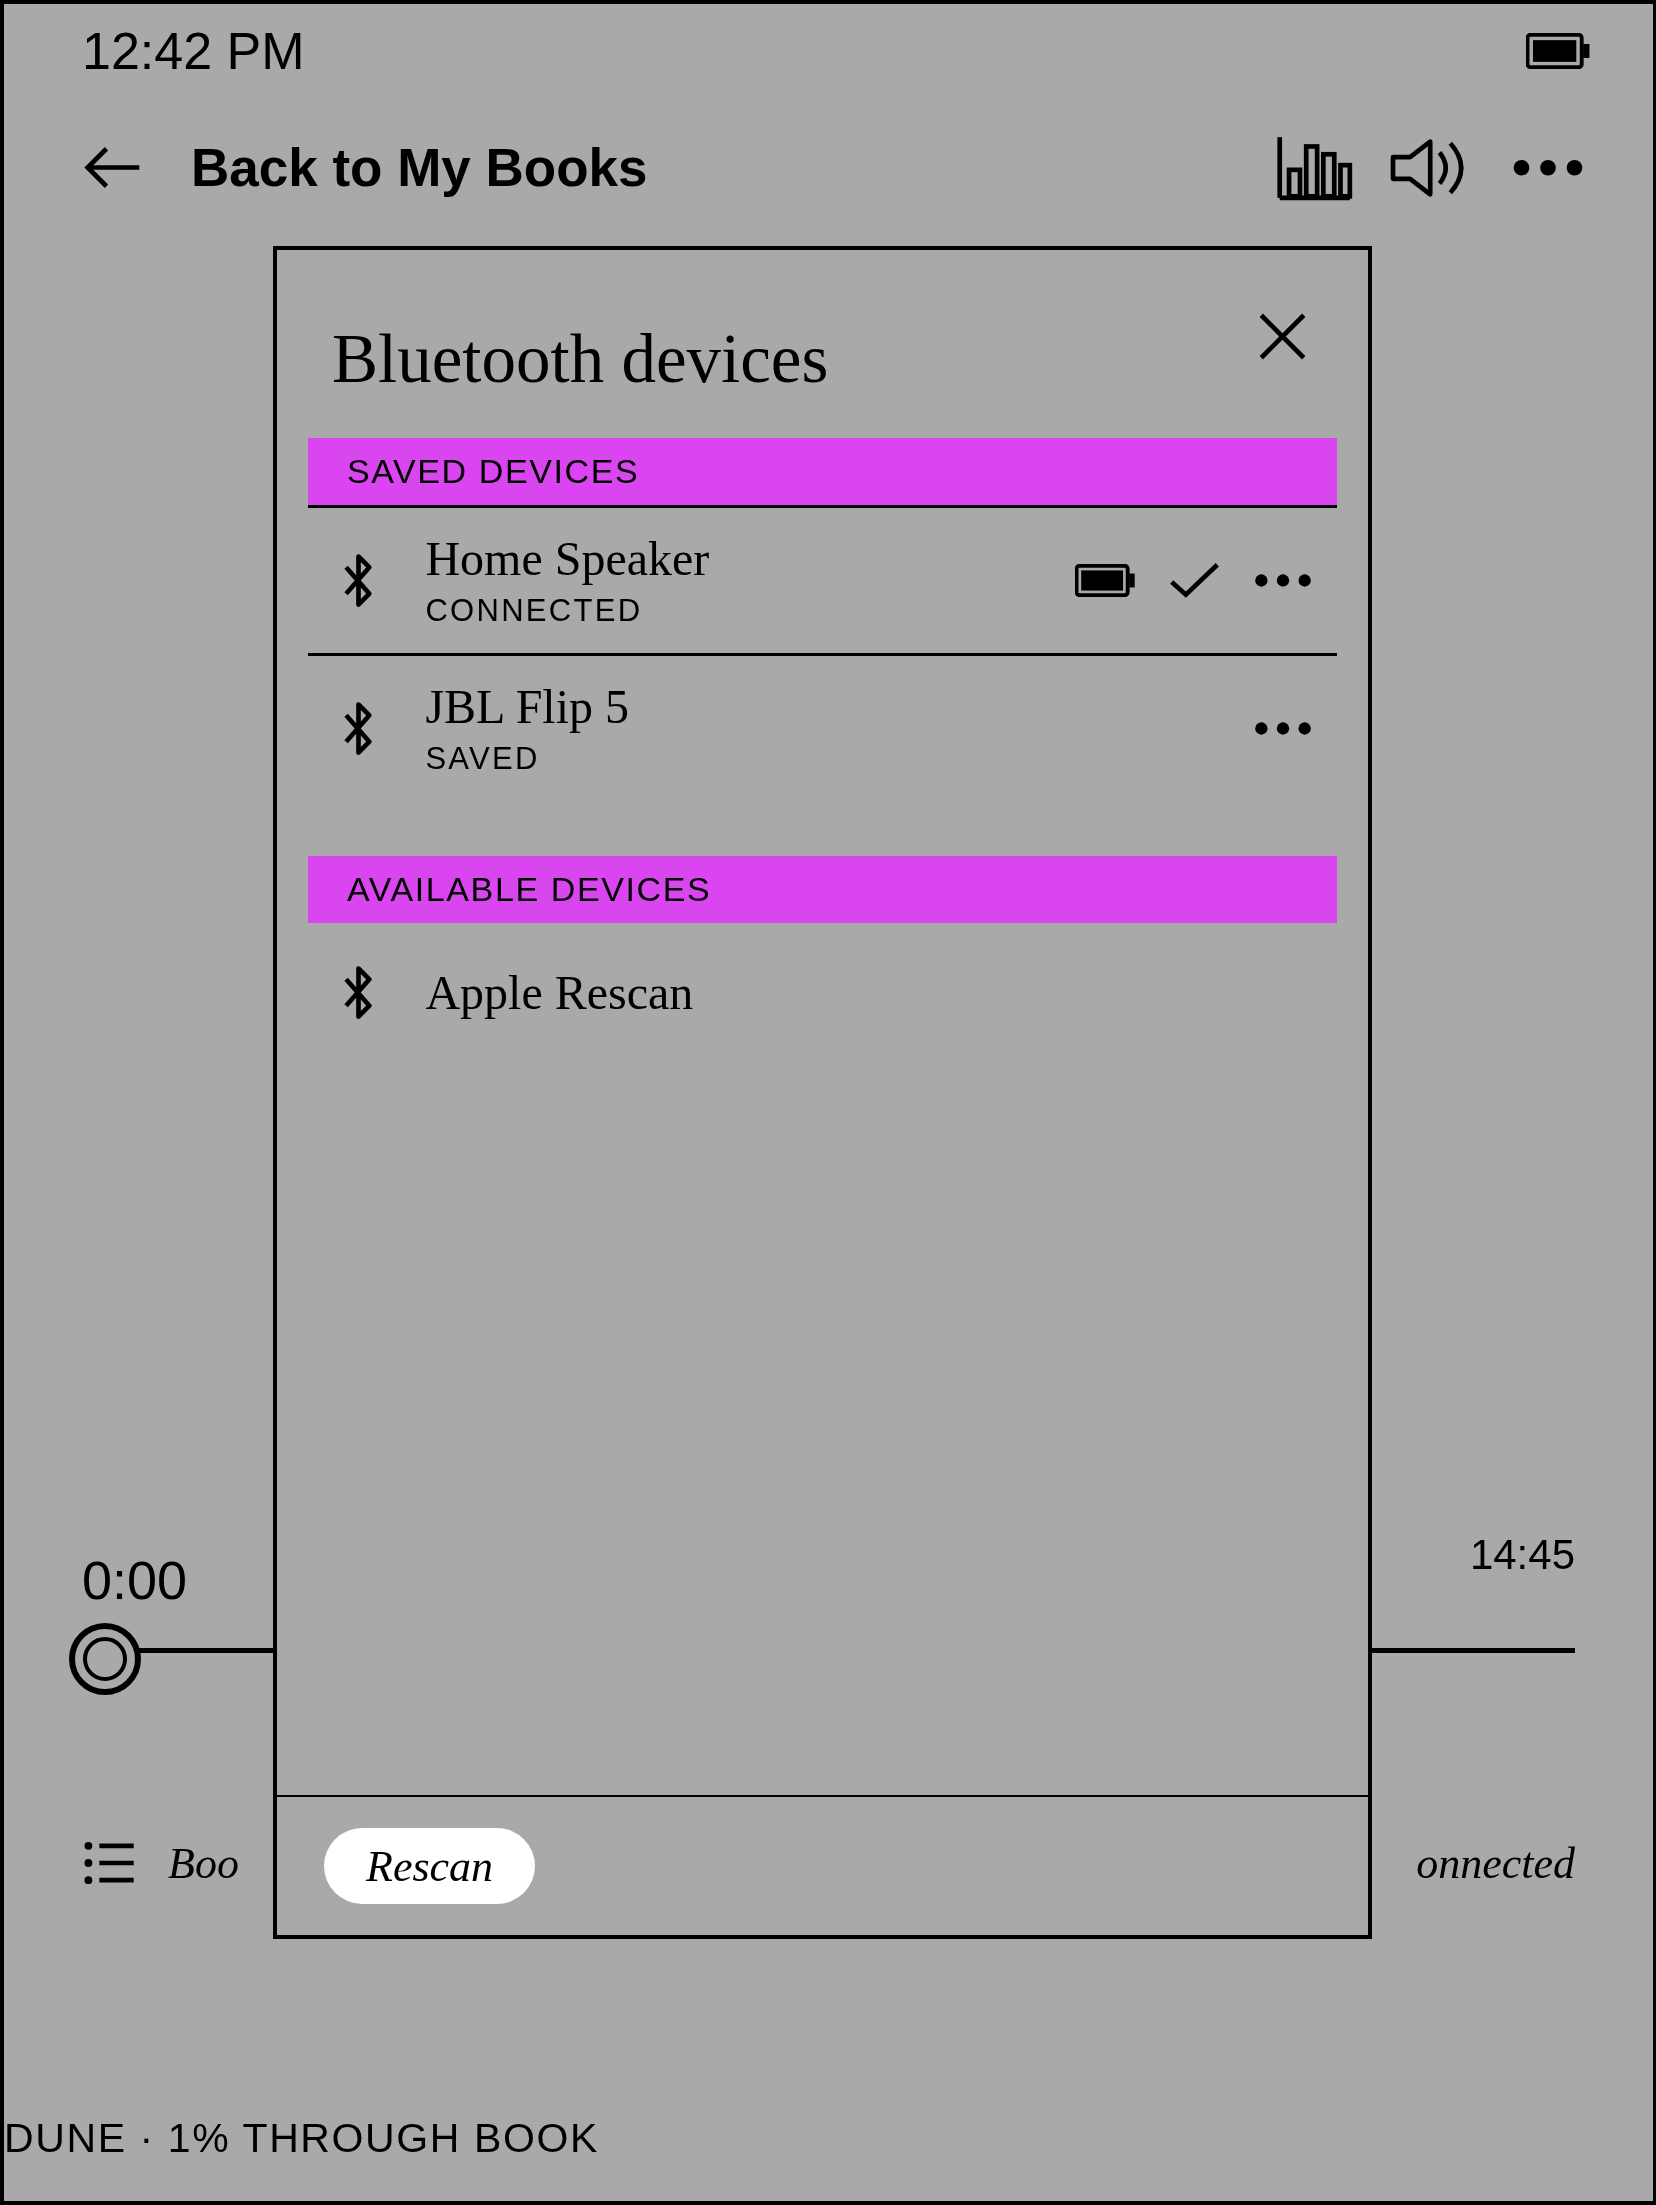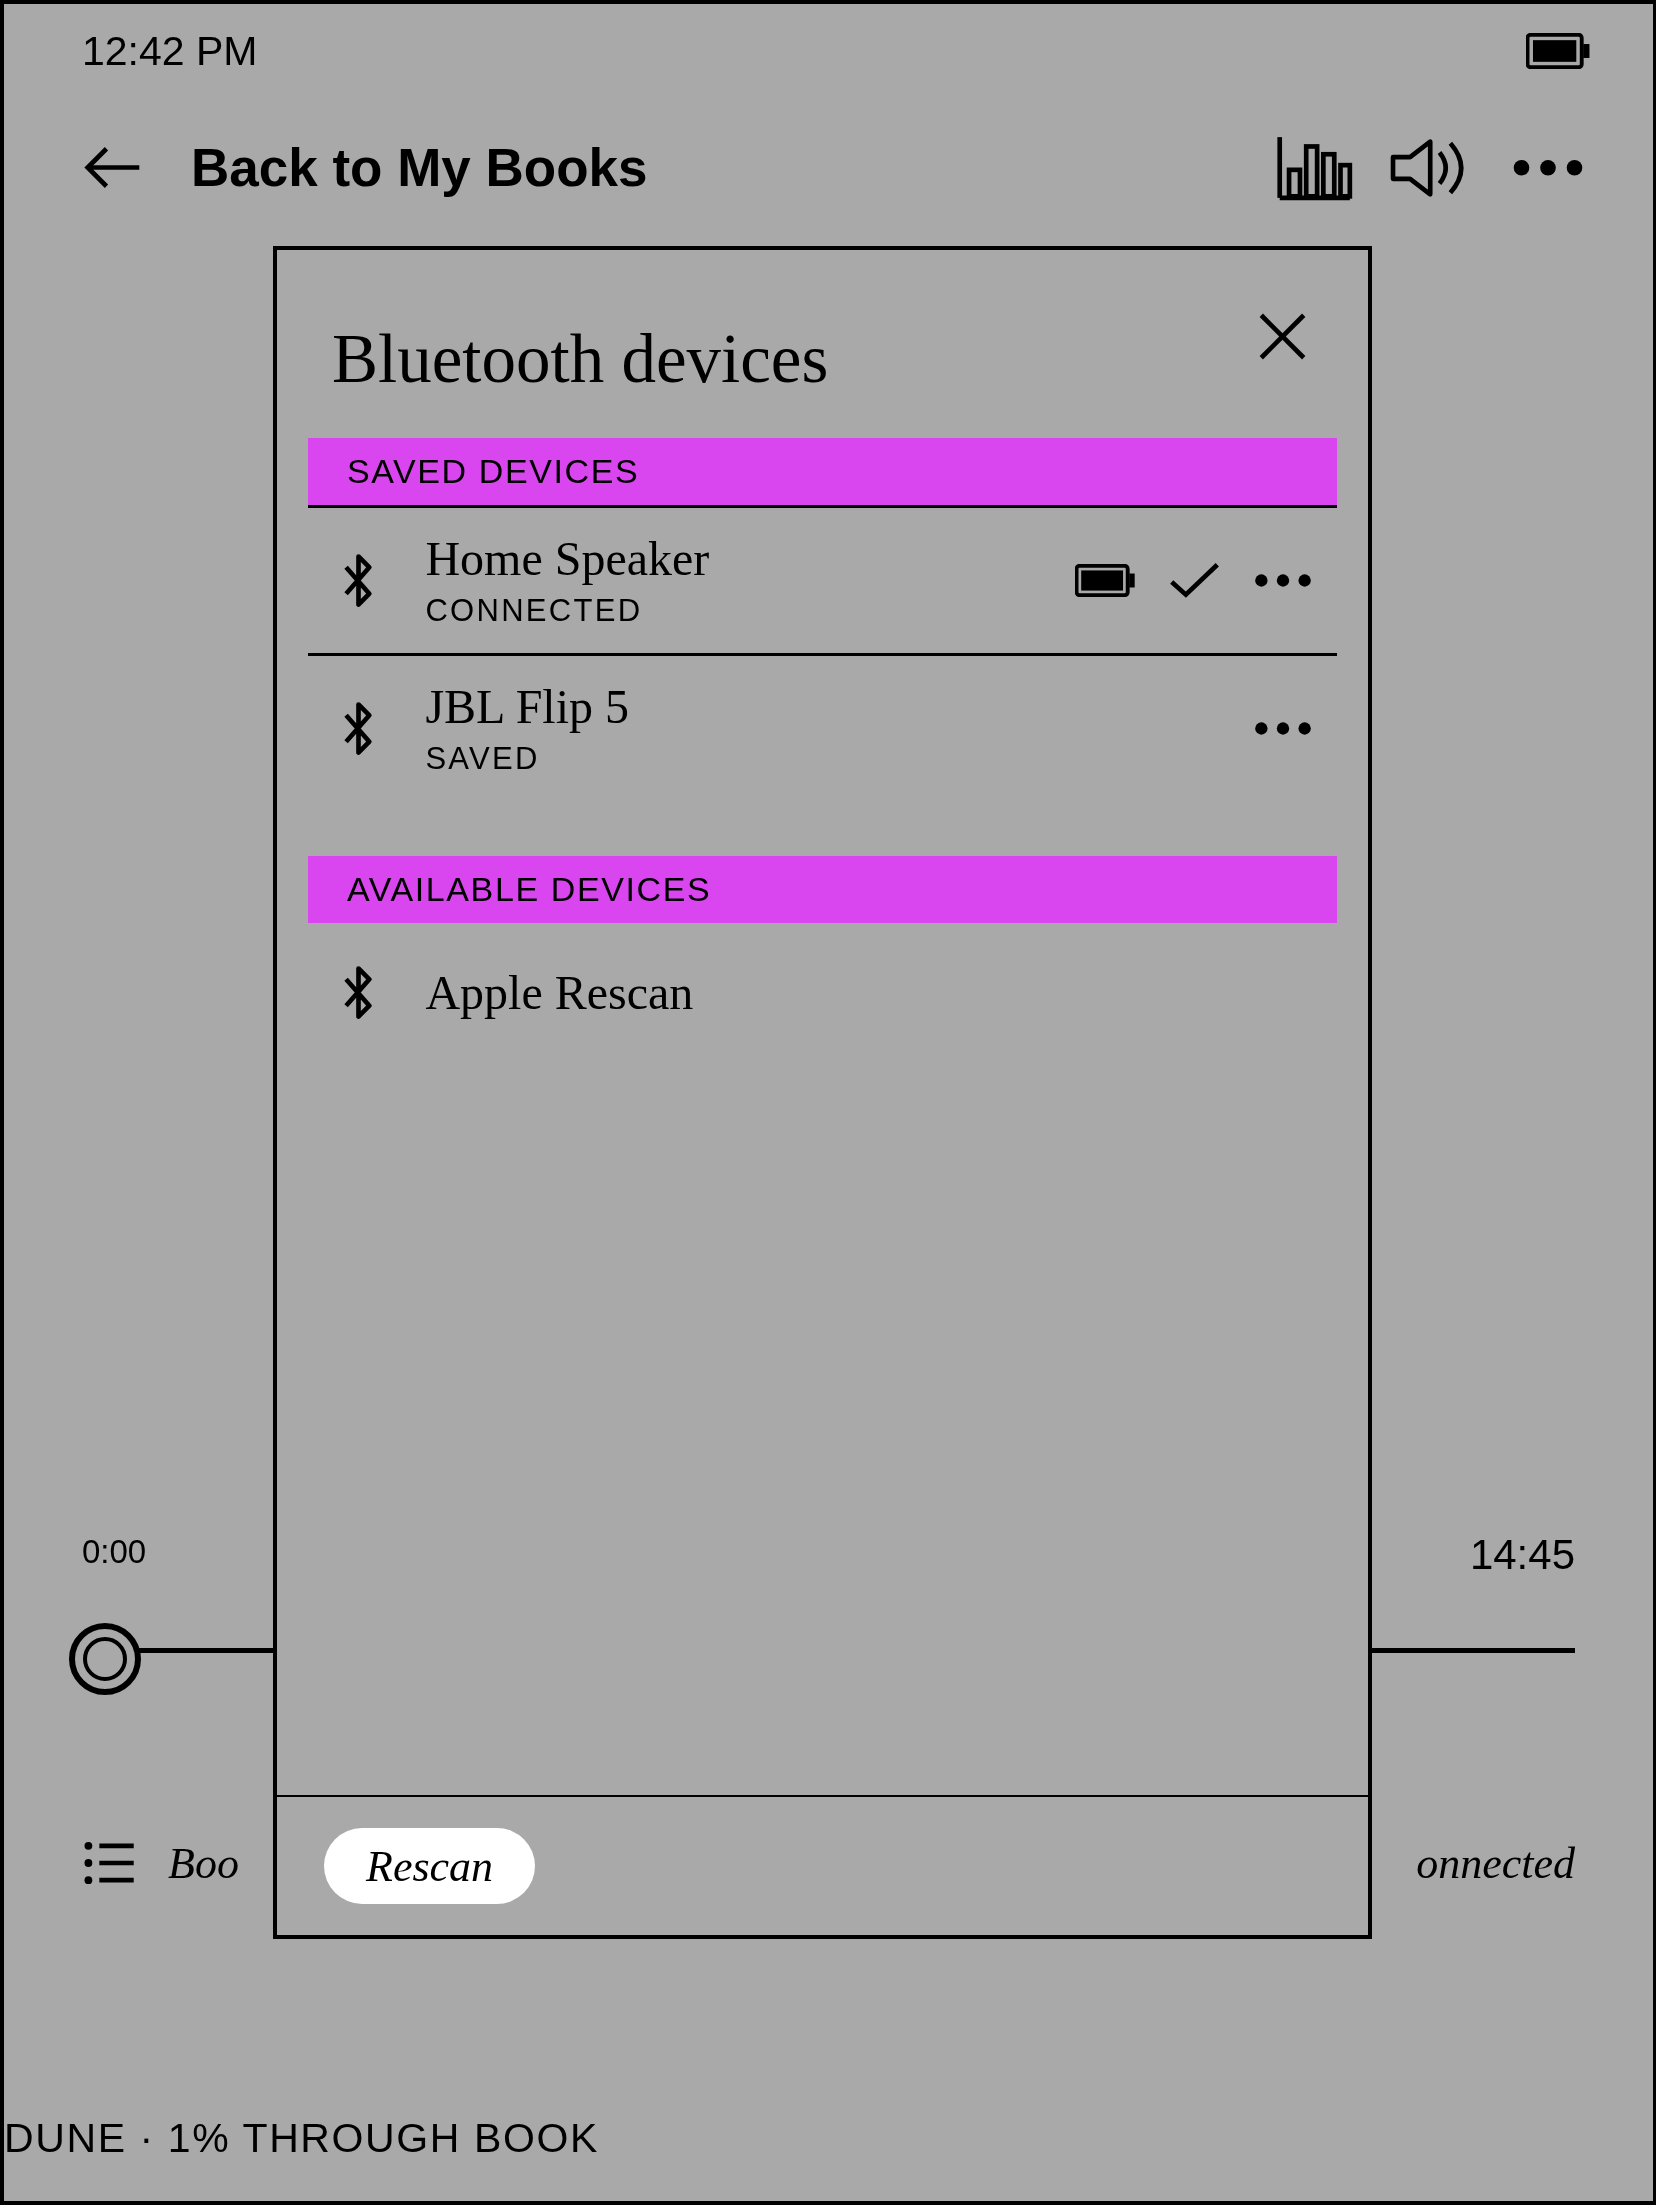--- a/index.html
+++ b/index.html
@@ -27,21 +27,21 @@
     position: absolute;
     left: 0; top: 0; right: 0;
     height: 94px;
     display: flex;
     align-items: center;
     justify-content: space-between;
     padding: 0 62px 0 78px;
   }
   .statusbar-time {
     font-family: "Helvetica Neue", Arial, sans-serif;
-    font-size: 41px;
+    font-size: 52px;
     font-weight: 400;
   }
   .battery-icon svg { display: block; }
 
   
   .header {
     position: absolute;
     left: 0; right: 0;
     top: 109px;
     height: 109px;
@@ -63,23 +63,23 @@
   
   .playback {
     position: absolute;
     left: 0; right: 0;
     top: 1527px;
     height: 156px;
     padding: 0 78px;
   }
   .time-start {
     position: absolute;
-    left: 78px; top: 2px;
-    font-family: "Helvetica Neue", Arial, sans-serif;
-    font-size: 33px;
+    left: 78px; top: 18px;
+    font-family: "Helvetica Neue", Arial, sans-serif;
+    font-size: 54px;
   }
   .time-end {
     position: absolute;
     right: 78px; top: 0;
     font-family: "Helvetica Neue", Arial, sans-serif;
     font-size: 42px;
   }
   .scrubber {
     position: absolute;
     left: 70px; right: 78px;

